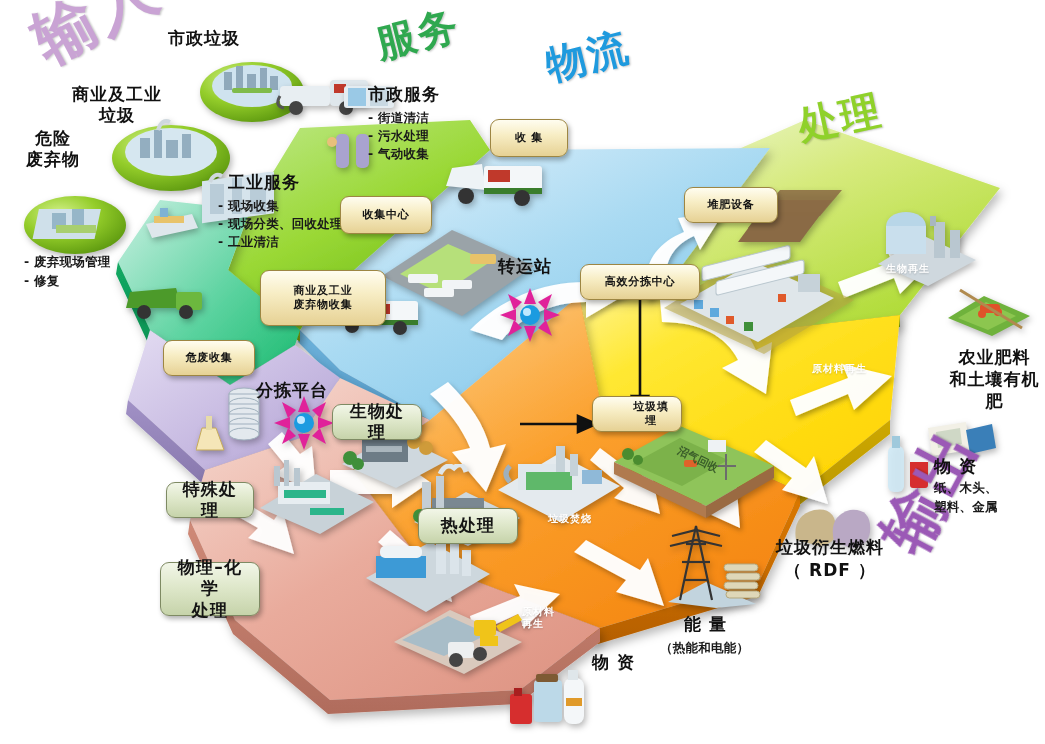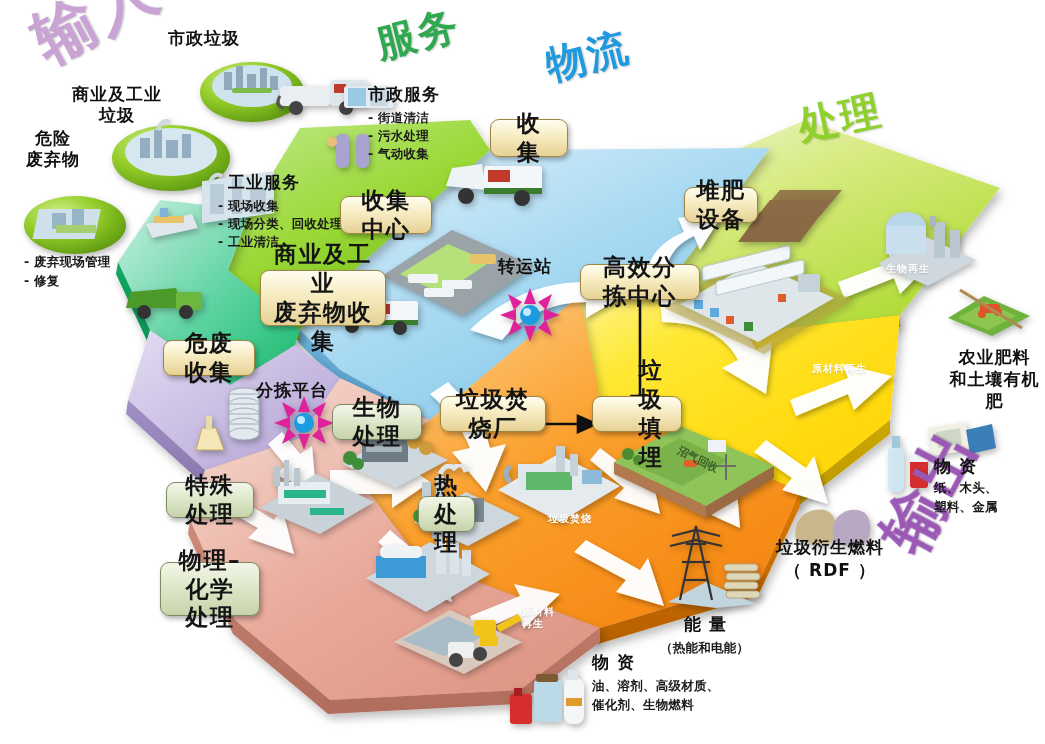--- a/index.html
+++ b/index.html
@@ -39,25 +39,25 @@
   
   .box{
     position:absolute;display:flex;align-items:center;justify-content:center;
     text-align:center;border-radius:9px;font-weight:700;color:#141414;
     letter-spacing:.07em;line-height:1.26;padding:5px 11px;
     box-shadow:2px 3px 5px rgba(0,0,0,.3);white-space:pre-line;
     box-sizing:border-box;
   }
   .box.gold{
     background:linear-gradient(180deg,#fffdf0 0%,#f7edc4 42%,#e6d194 100%);
-    border:1.6px solid #9d8643;font-size:23px;
+    border:1.6px solid #9d8643;font-size:11px;
   }
   .box.green{
     background:linear-gradient(180deg,#f2f6e8 0%,#dfe8cb 45%,#c6d3aa 100%);
-    border:1.6px solid #7e8a63;font-size:23px;
+    border:1.6px solid #7e8a63;font-size:17px;
   }
 
   
   .pic{position:absolute;}
   .shadowy{filter:drop-shadow(2px 3px 3px rgba(0,0,0,.28));}
 </style>
 </head>
 <body>
 
 <div id="stage">
@@ -612,30 +612,29 @@
 
   <div class="box gold" style="left:340px;top:196px;width:92px;height:38px;">收集中心</div>
 
   <div class="box gold" style="left:260px;top:270px;width:126px;height:56px;">商业及工业
 废弃物收集</div>
 
   <div class="box gold" style="left:580px;top:264px;width:120px;height:36px;">高效分拣中心</div>
 
   <div class="box gold" style="left:163px;top:340px;width:92px;height:36px;">危废收集</div>
 
-  <div class="box gold" style="left:684px;top:187px;width:74px;height:36px;">堆肥设备</div>
-
-
-  <div class="box gold" style="left:440px;top:396px;width:106px;height:36px;">垃圾焚烧厂</div>
+  <div class="box gold" style="left:684px;top:187px;width:94px;height:36px;">堆肥设备</div>
+
+
 
   <div class="box gold" style="left:592px;top:396px;width:90px;height:36px;padding-left:39px;">垃圾填埋</div>
 
   <div class="box green" style="left:332px;top:404px;width:90px;height:36px;">生物处理</div>
 
-  <div class="box green" style="left:418px;top:496px;width:57px;height:36px;">热处理</div>
+  <div class="box green" style="left:418px;top:508px;width:100px;height:36px;">热处理</div>
 
   <div class="box green" style="left:166px;top:482px;width:88px;height:36px;">特殊处理</div>
 
   <div class="box green" style="left:160px;top:562px;width:100px;height:54px;">物理–化学
 处理</div>
 
 
   <div class="abs blk" style="left:944px;top:346px;text-align:center;white-space:pre-line;line-height:1.3;">农业肥料
 和土壤有机肥</div>
 
@@ -643,16 +642,14 @@
   <div class="abs sub" style="left:934px;top:478px;white-space:pre-line;">纸、木头、
 塑料、金属</div>
 
   <div class="abs blk" style="left:776px;top:536px;text-align:center;white-space:pre-line;line-height:1.35;">垃圾衍生燃料
 （ RDF ）</div>
 
   <div class="abs blk" style="left:684px;top:614px;">能  量</div>
   <div class="abs sub" style="left:660px;top:638px;">（热能和电能）</div>
 
   <div class="abs blk" style="left:592px;top:652px;">物  资</div>
-  <div class="abs sub" style="left:592px;top:676px;white-space:pre-line;">油、溶剂、高级材质、
-催化剂、生物燃料</div>
 
 </div>
 
 </body></html>

